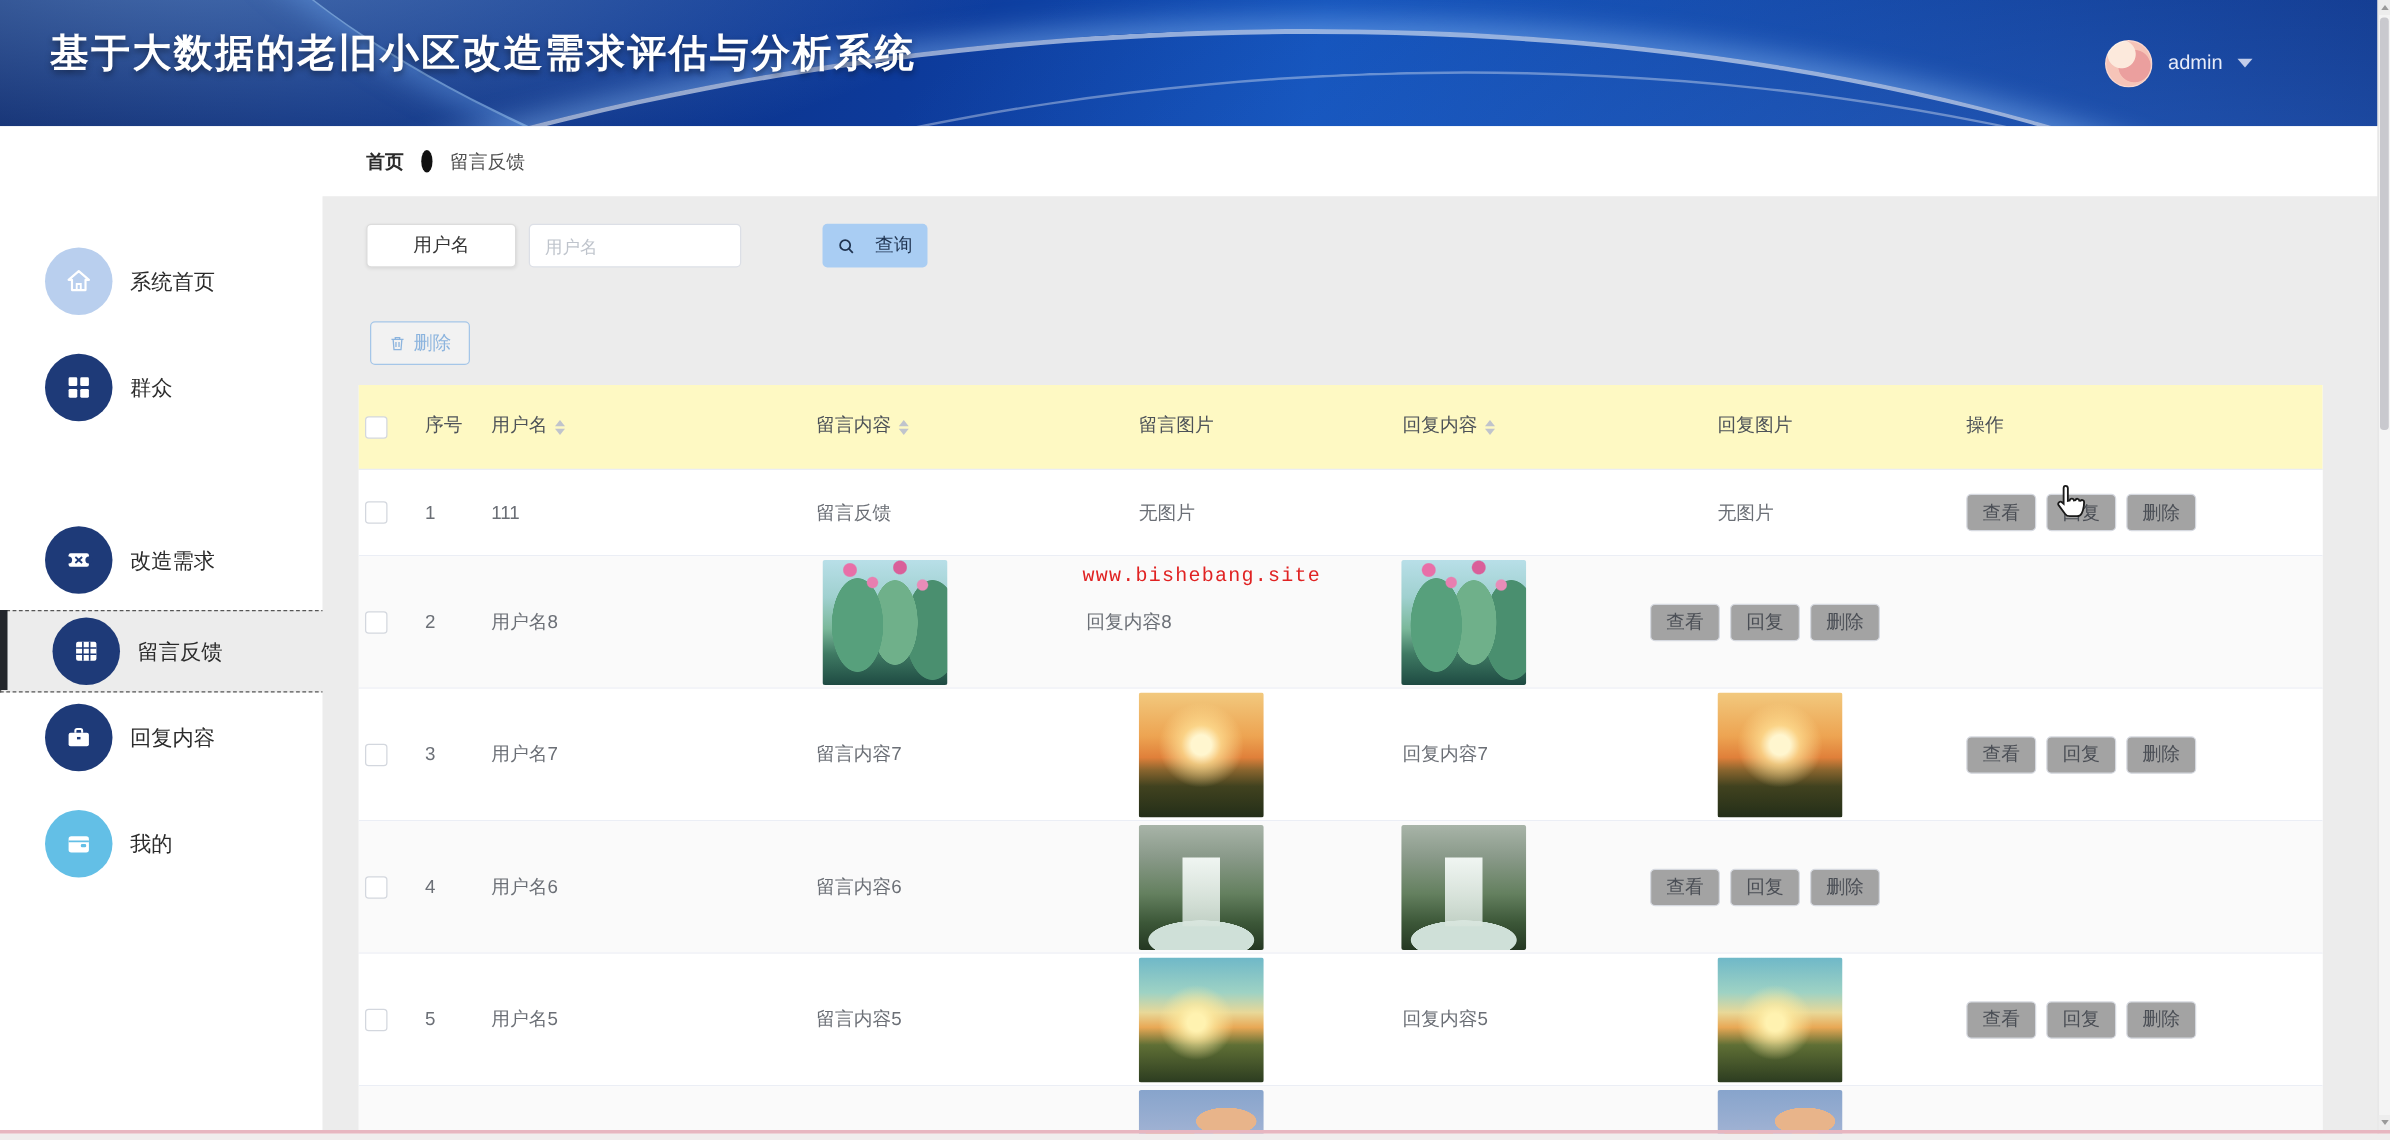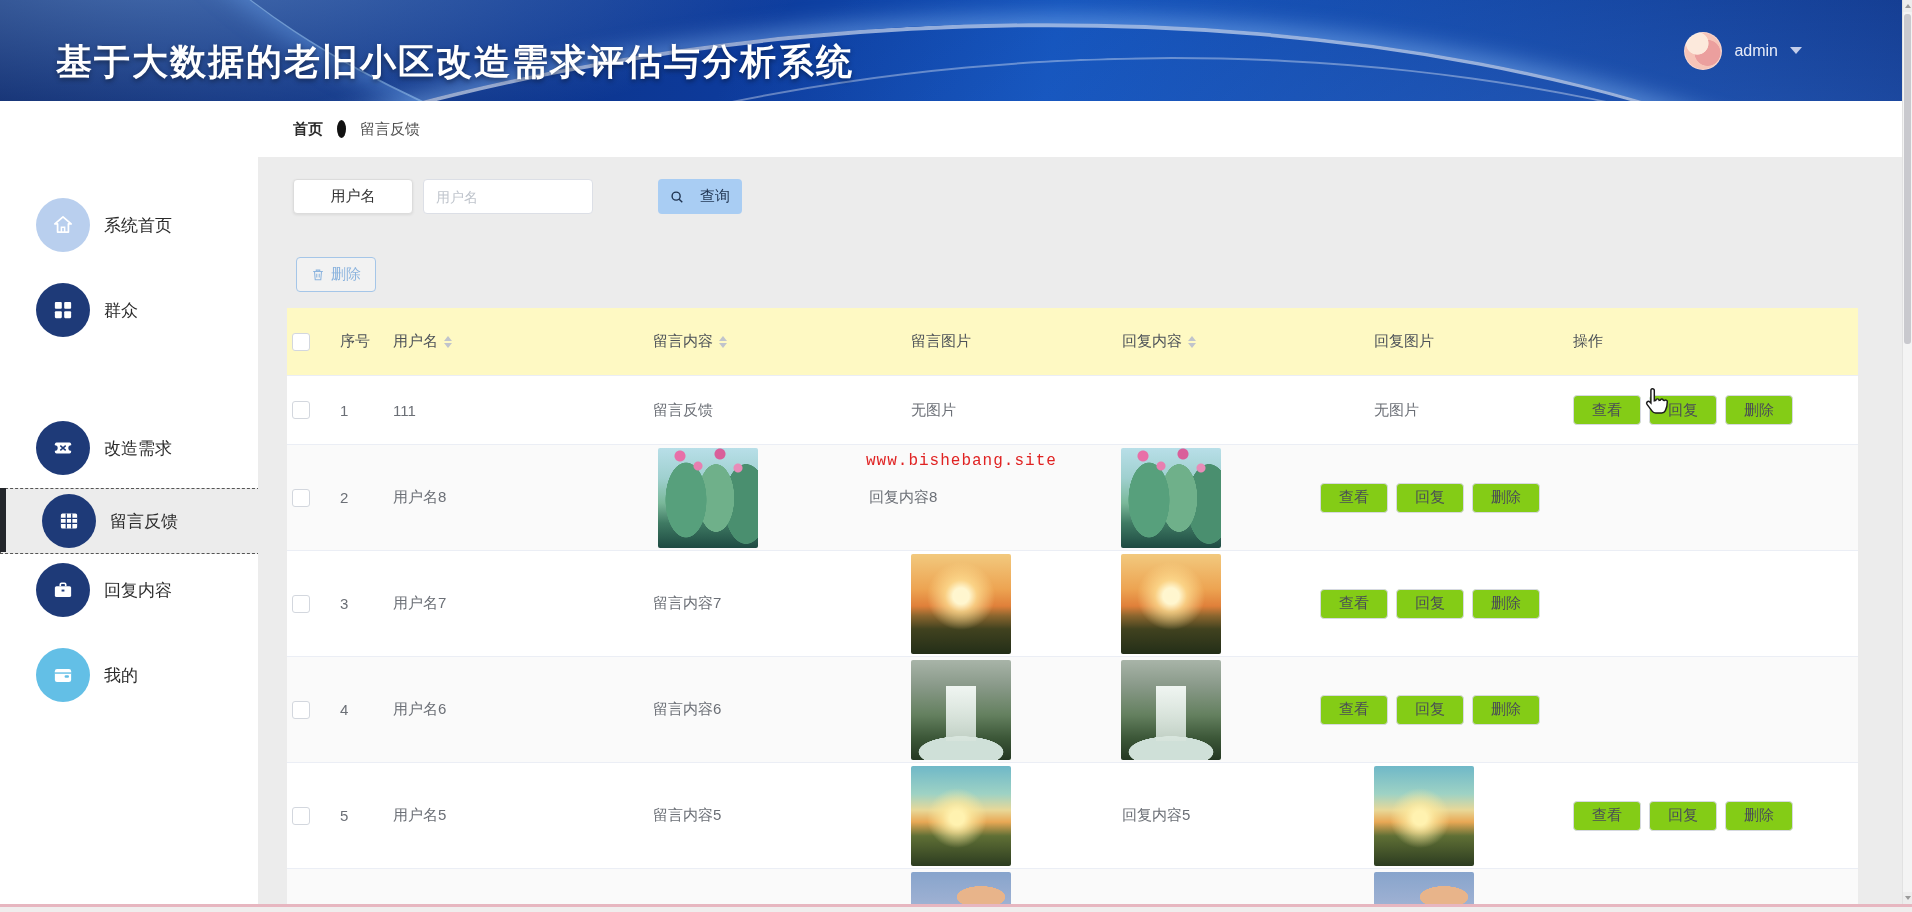--- a/index.html
+++ b/index.html
@@ -9,21 +9,21 @@
   
   .app-header{position:absolute;left:0;top:0;width:1912px;height:101px;overflow:hidden;
     background:
       radial-gradient(ellipse 1100px 320px at 8% -40%, rgba(150,200,255,.45), transparent 60%),
       radial-gradient(ellipse 1600px 500px at 90% 170%, rgba(80,150,255,.35), transparent 65%),
       linear-gradient(100deg,#0a2568 0%,#0d3a9a 38%,#1150b8 55%,#0a2d7e 100%);}
   .arc{position:absolute;border-radius:50%;pointer-events:none;}
   .arc1{width:2400px;height:1100px;left:-260px;top:26px;border-top:4px solid rgba(255,255,255,.55);transform:rotate(-3deg);box-shadow:0 -8px 22px rgba(150,200,255,.45);}
   .arc2{width:2600px;height:1500px;left:-180px;top:58px;border-top:2px solid rgba(255,255,255,.35);transform:rotate(-2deg);}
   .arc3{width:2300px;height:900px;right:-500px;top:-620px;border-bottom:3px solid rgba(170,215,255,.5);transform:rotate(3deg);box-shadow:0 10px 24px rgba(120,180,255,.35);}
-  .app-title{position:absolute;left:40px;top:22px;margin:16px;font-size:36px;font-weight:bold;color:#fff;letter-spacing:2px;text-shadow:0 2px 5px rgba(0,0,0,.45);}
+  .app-title{position:absolute;left:40px;top:22px;margin:0;font-size:31px;font-weight:bold;color:#fff;letter-spacing:2px;text-shadow:0 2px 5px rgba(0,0,0,.45);}
   .user-menu{position:absolute;right:110px;top:0;height:101px;display:flex;align-items:center;gap:12px;cursor:pointer;}
   .avatar{width:38px;height:38px;border-radius:50%;display:inline-block;
     background:
       radial-gradient(circle at 35% 30%, #fce9dc 0 30%, transparent 32%),
       radial-gradient(circle at 62% 55%, #eb9f9e 0 40%, transparent 42%),
       radial-gradient(circle at 50% 50%, #f6c4b8 0 70%, #e9a1a4 100%);
     box-shadow:inset 0 0 0 1px rgba(255,255,255,.35);}
   .user-name{color:#e8ecf8;font-size:16px;}
   .caret{width:0;height:0;border-left:6px solid transparent;border-right:6px solid transparent;border-top:7px solid #c3cdea;display:inline-block;}
 
@@ -69,21 +69,21 @@
   .c5{width:253px;padding-left:10px;}
   .c6{width:193px;padding-left:9px;}
   .c7{width:300px;padding-left:15px;}
   .head .td{color:#4d5258;line-height:1.25;}
   .cb{width:16px;height:16px;border:1px solid #d3d7de;border-radius:3px;background:#fff;display:inline-block;cursor:pointer;}
   .sort{display:inline-flex;flex-direction:column;margin-left:6px;gap:2px;}
   .sort i{width:0;height:0;border-left:4px solid transparent;border-right:4px solid transparent;display:block;}
   .sort .up{border-bottom:5px solid #c0c4cc;}
   .sort .dn{border-top:5px solid #c0c4cc;}
   .thumb{width:100px;height:100px;display:inline-block;border-radius:2px;cursor:pointer;}
-  .abtn{box-sizing:border-box;width:68px;height:30px;margin-right:8px;background:#84cc16;border:1px solid #d6d9e0;border-radius:4px;color:#4a4e55;font-size:15px;cursor:pointer;font-family:inherit;}
+  .abtn{box-sizing:border-box;width:56px;height:30px;margin-right:8px;background:#a3a3a3;border:1px solid #d6d9e0;border-radius:4px;color:#4a4e55;font-size:15px;cursor:pointer;font-family:inherit;}
 
   .img-guilin{background:
     radial-gradient(circle at 22% 8%, #e86fa8 0 5px, transparent 6px),
     radial-gradient(circle at 40% 18%, #e87fb0 0 4px, transparent 5px),
     radial-gradient(circle at 62% 6%, #d95f9a 0 5px, transparent 6px),
     radial-gradient(circle at 80% 20%, #e88cb8 0 4px, transparent 5px),
     radial-gradient(ellipse 34px 62px at 28% 52%, #57a07c 0 60%, transparent 61%),
     radial-gradient(ellipse 30px 56px at 58% 50%, #6fb08a 0 60%, transparent 61%),
     radial-gradient(ellipse 36px 66px at 88% 56%, #4a8f6f 0 60%, transparent 61%),
     linear-gradient(180deg,#b8dfe8 0%,#9fd0cf 30%,#7ab89a 55%,#3f7a63 75%,#1e4a42 100%);}
@@ -296,20 +296,21 @@
       <div class="tr h106">
         <div class="td c0">
             <span class="cb"></span>
           </div>
         <div class="td c1">3</div>
         <div class="td c2">用户名7</div>
         <div class="td c3">留言内容7</div>
         <div class="td c4">
             <span class="thumb img-sunset-grass"></span>
           </div>
+        <div class="td c5">回复内容7</div>
         <div class="td c6">
             <span class="thumb img-sunset-grass"></span>
           </div>
         <div class="td c7">
           <button class="abtn">查看</button>
           <button class="abtn">回复</button>
           <button class="abtn">删除</button>
         </div>
       </div>
 

